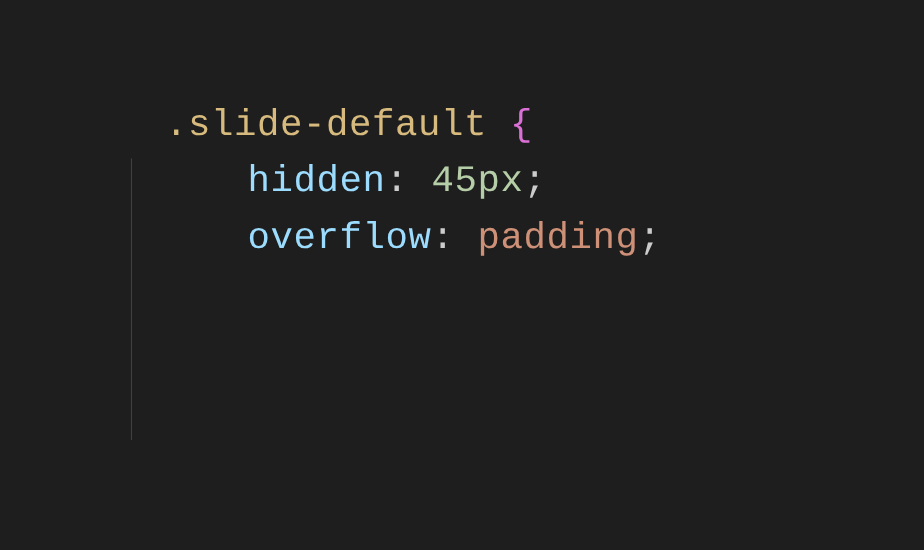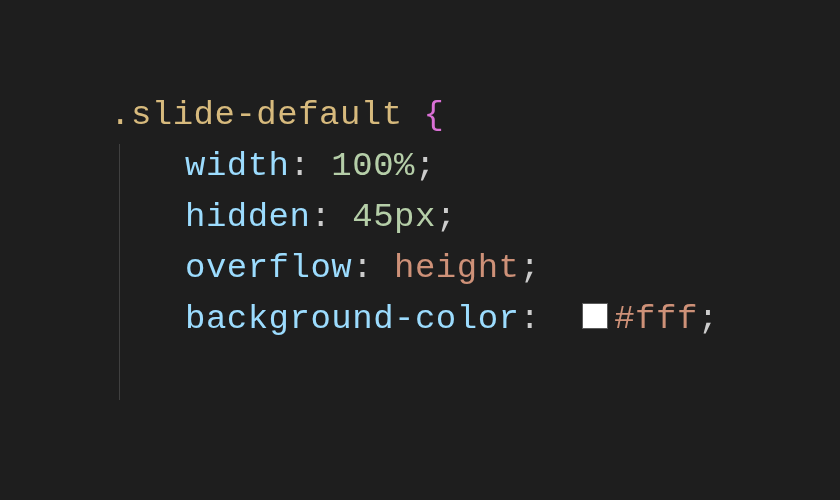--- a/index.html
+++ b/index.html
@@ -24,20 +24,21 @@
       position: absolute;
       left: 9px;
       top: 54px;
       width: 1px;
       height: 256px;
       background: #404040;
     }
     .line {
       white-space: pre;
       letter-spacing: 0.5px;
+      margin-left: 40px;
     }
     .selector { color: #d7ba7d; }
     .brace { color: #da70d6; }
     .prop { color: #9cdcfe; }
     .colon { color: #cccccc; }
     .num { color: #b5cea8; }
     .semi { color: #cccccc; }
     .kw { color: #ce9178; }
     .hex { color: #ce9178; }
     .space { color: #cccccc; }
@@ -58,21 +59,19 @@
     }
   </style>
 </head>
 <body>
 
 <div class="code-block">
   <div class="indent-guide"></div>
 
   <div class="line"><span class="selector">.slide-default</span><span class="brace"> {</span></div>
 
-  <div class="line"><span class="indent"></span><span class="prop">width</span><span class="colon">:</span><span class="space"> </span><span class="num">100%</span><span class="semi">;</span></div>
 
 
   <div class="line"><span class="indent"></span><span class="prop">hidden</span><span class="colon">:</span><span class="space"> </span><span class="num">45px</span><span class="semi">;</span></div>
 
-  <div class="line"><span class="indent"></span><span class="prop">overflow</span><span class="colon">:</span><span class="space"> </span><span class="kw">height</span><span class="semi">;</span></div>
+  <div class="line"><span class="indent"></span><span class="prop">overflow</span><span class="colon">:</span><span class="space"> </span><span class="kw">padding</span><span class="semi">;</span></div>
 
-  <div class="line"><span class="indent"></span><span class="prop">background-color</span><span class="colon">:</span><span class="space">  </span><span class="swatch"></span><span class="hex">#fff</span><span class="semi">;</span></div>
 </div>
 
 </body></html>

